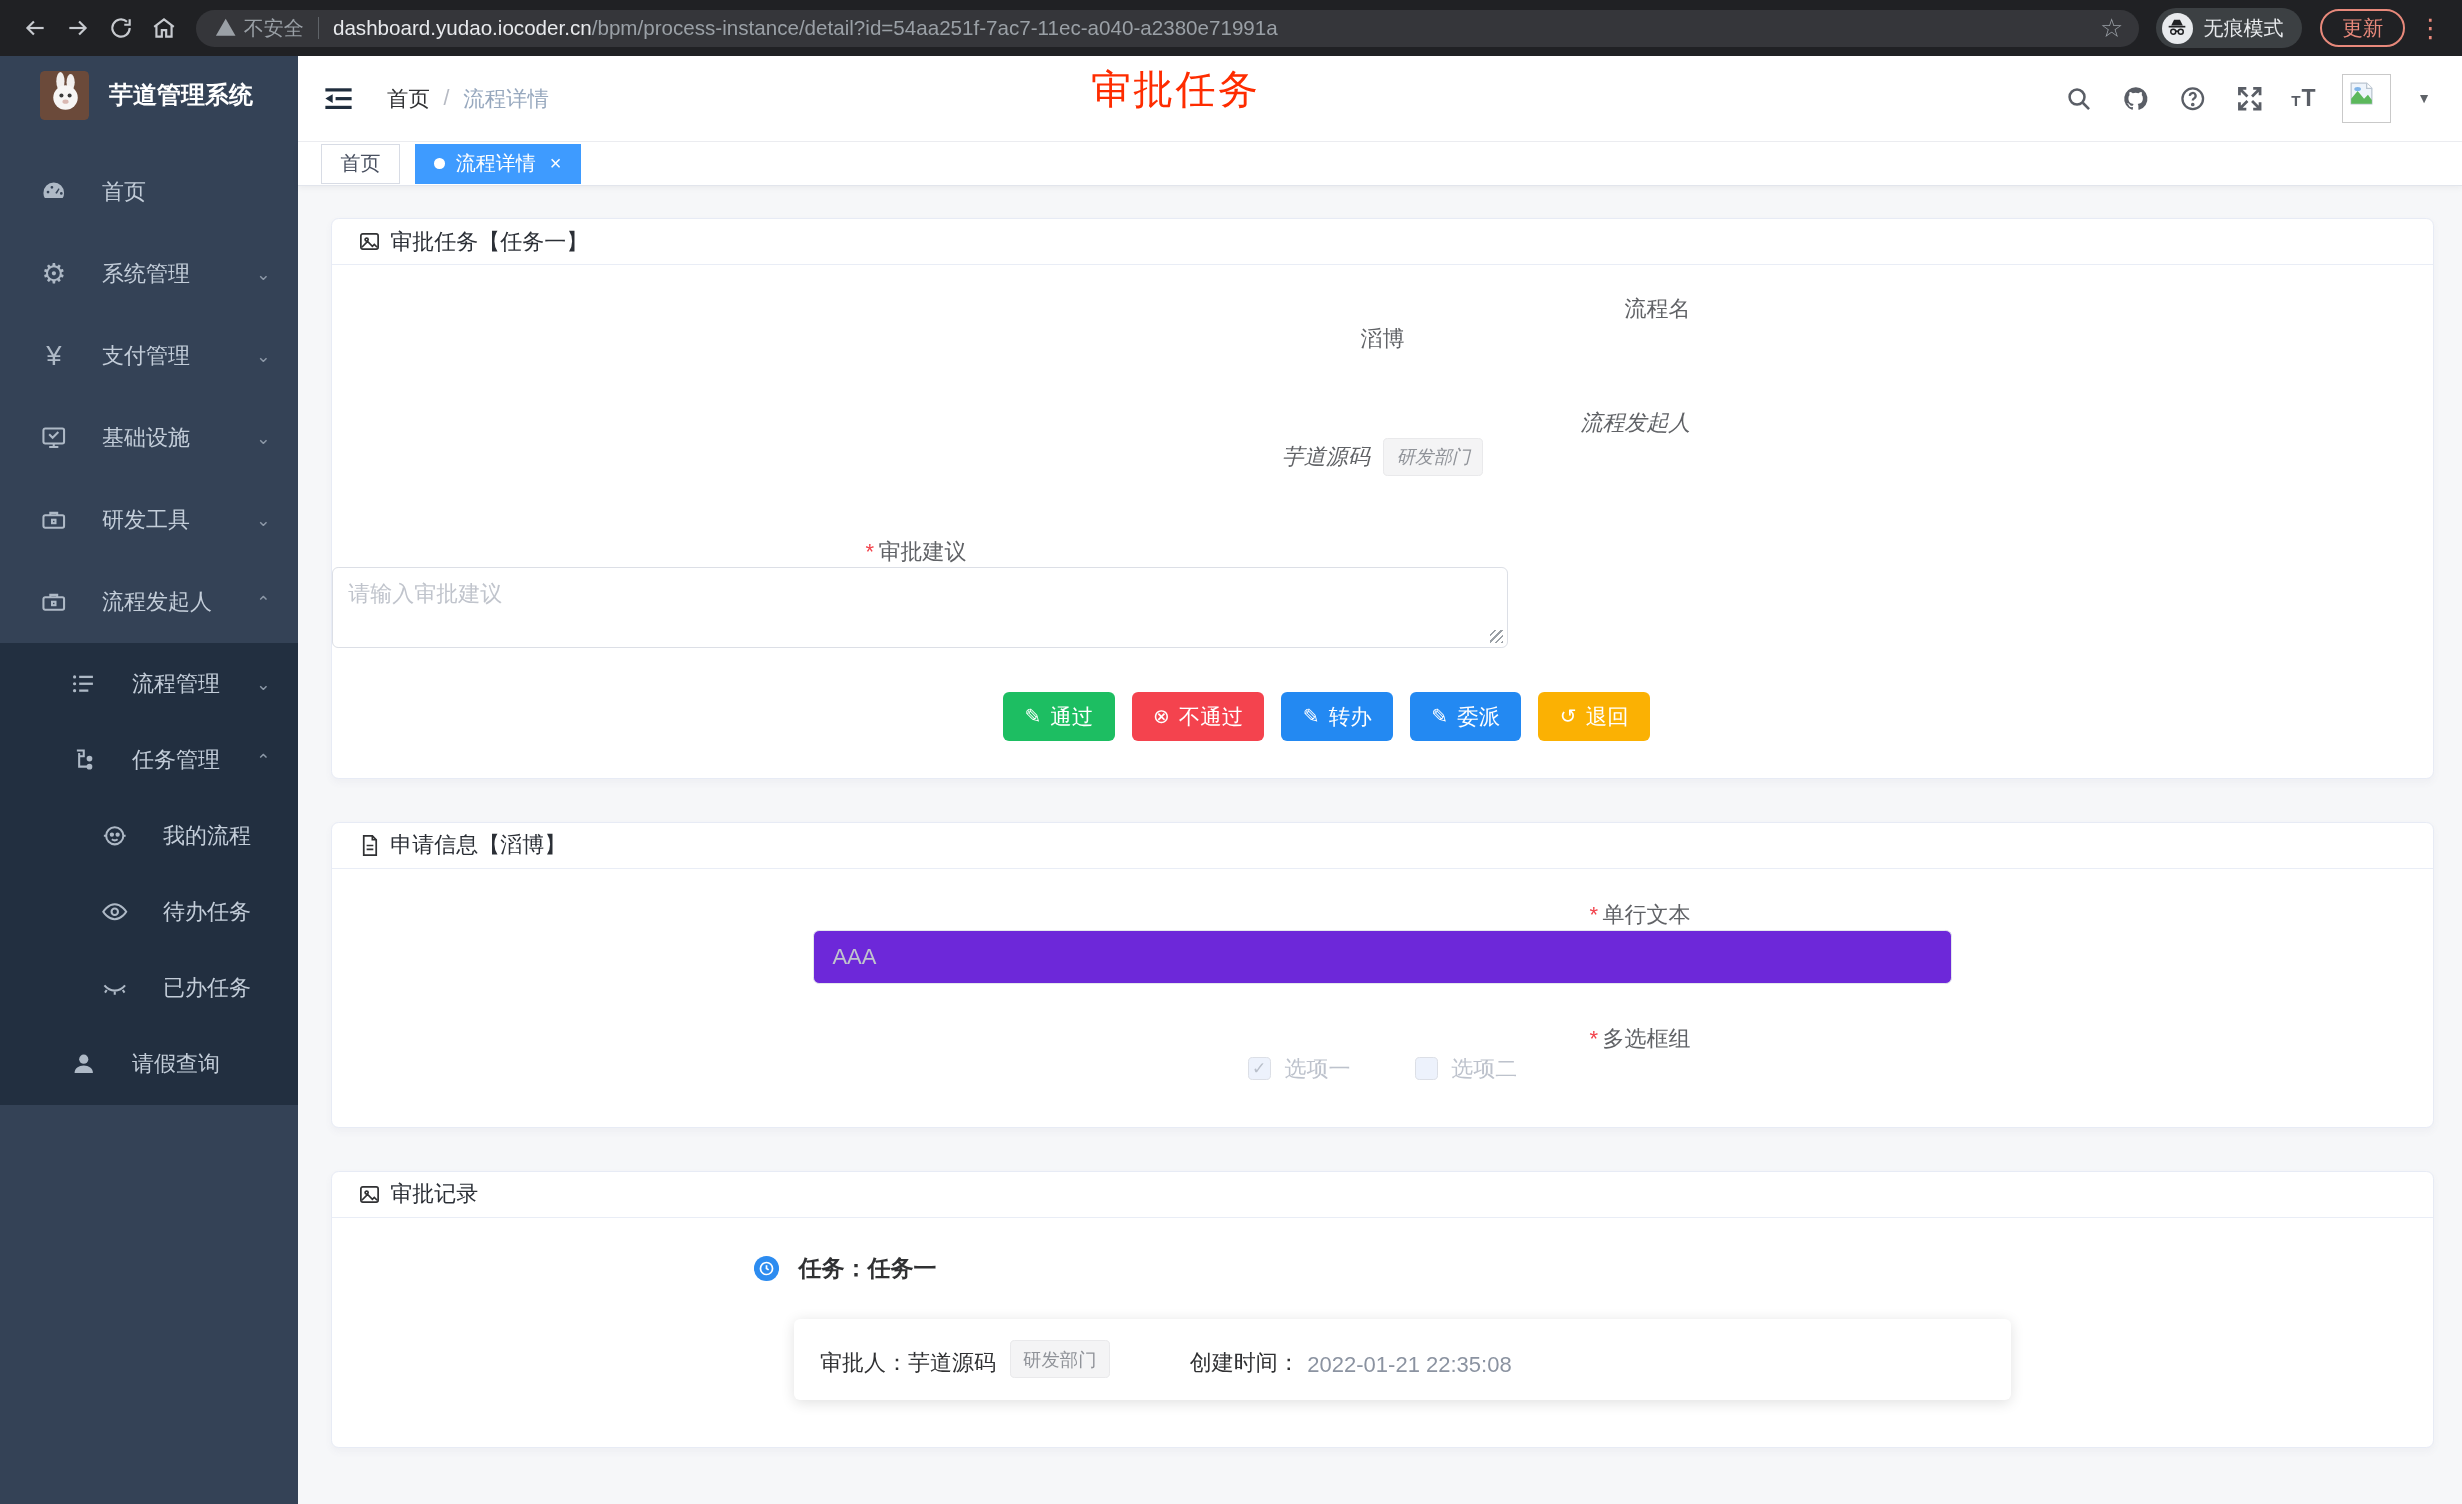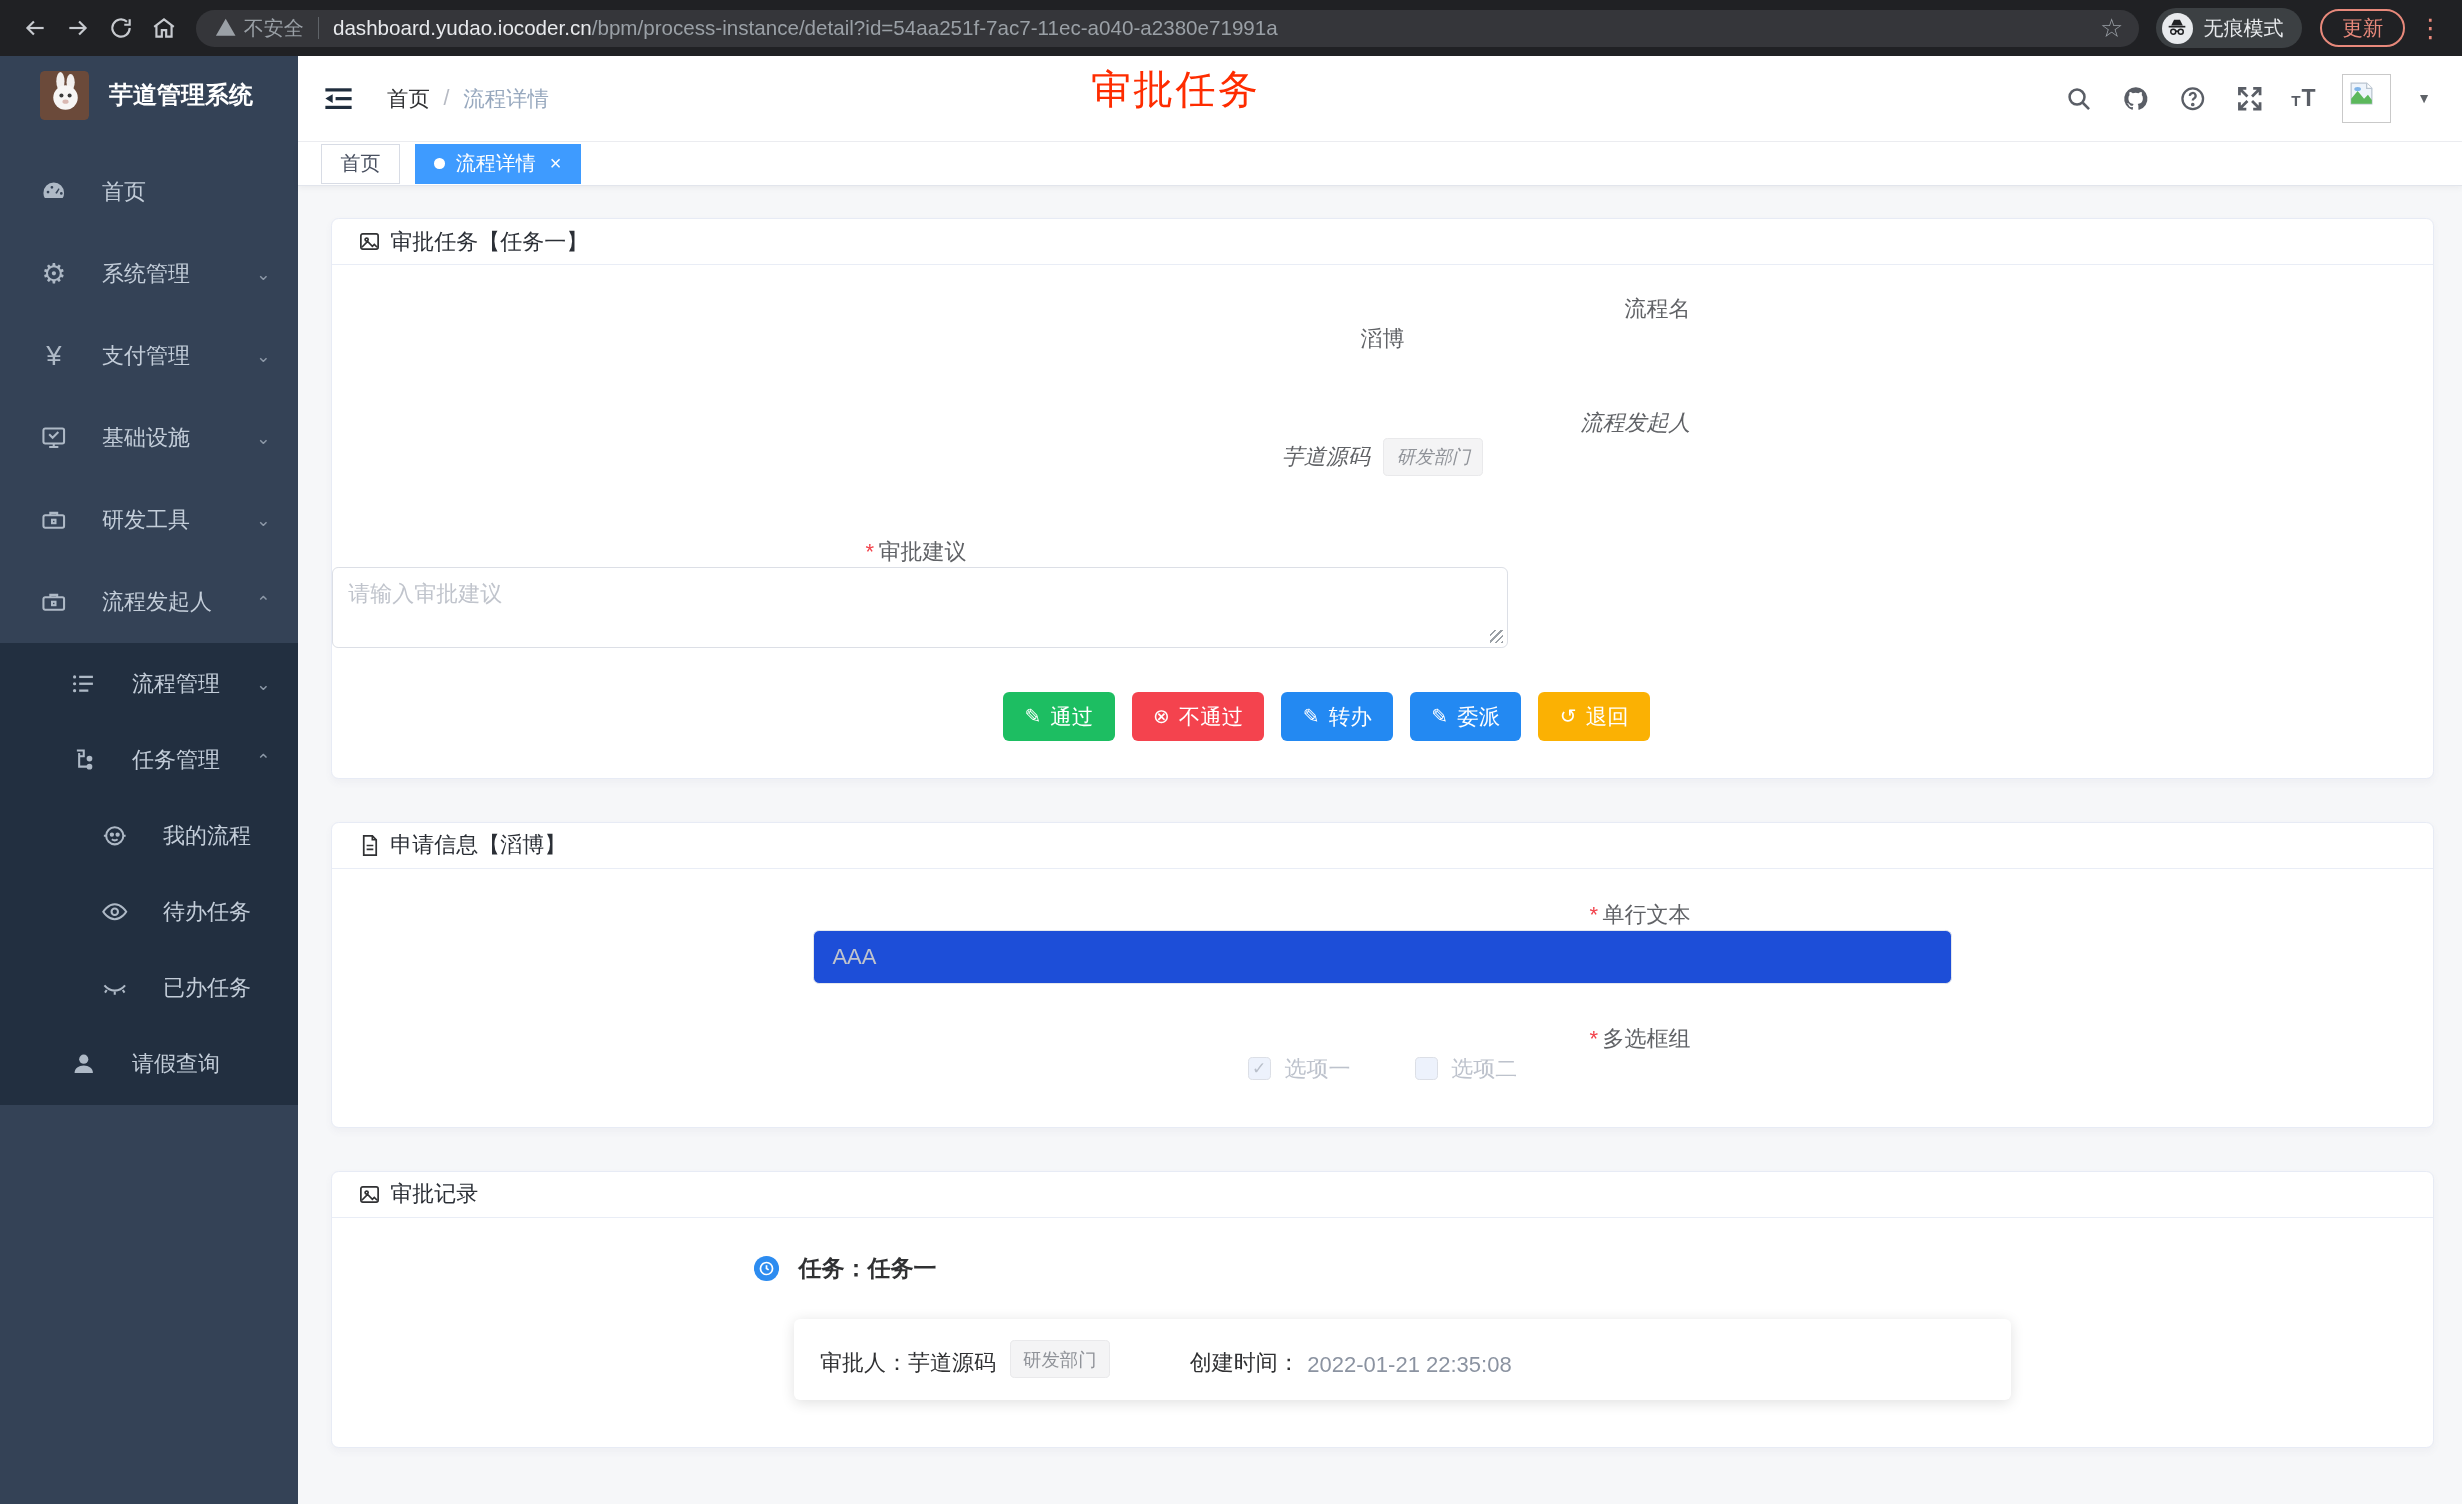--- a/index.html
+++ b/index.html
@@ -109,21 +109,21 @@
 
   .btnrow { display:flex; gap:17px; margin-left:671px; }
   .abtn { height:49px; border:none; border-radius:6.1px; color:#fff; font-size:21.4px;
           display:inline-flex; align-items:center; gap:9.2px; padding:0 21.4px; font-family:inherit;}
   .abtn .bic { font-size:20px; line-height:1; }
   .btn-pass { background:#1dbe62; }
   .btn-reject { background:#f4434e; }
   .btn-blue { background:#2389f2; }
   .btn-back { background:#fbb103; }
 
-  input.dis-input { width:1139px; height:54px; background:#1d4ed8; border:1.5px solid #e4e7ed;
+  input.dis-input { width:1139px; height:54px; background:#6d28d9; border:1.5px solid #e4e7ed;
           border-radius:6.1px; color:#c0c4cc; font-size:22px; padding:0 18.4px; font-family:inherit;}
   .cbgroup { display:flex; align-items:center; gap:64px; }
   .cb { display:flex; align-items:center; gap:13.8px; }
   .cbox { width:23px; height:23px; border:1.5px solid #dcdfe6; background:#edf2fc; border-radius:4.6px;
           display:flex; align-items:center; justify-content:center; font-size:17px; color:#b9bfca;}
   .cb-label { font-size:22px; color:#bdc2cc; }
 
   
   .timeline { padding:35px 0 47px 422px; }
   .tl-head { display:flex; align-items:center; gap:20px; }

